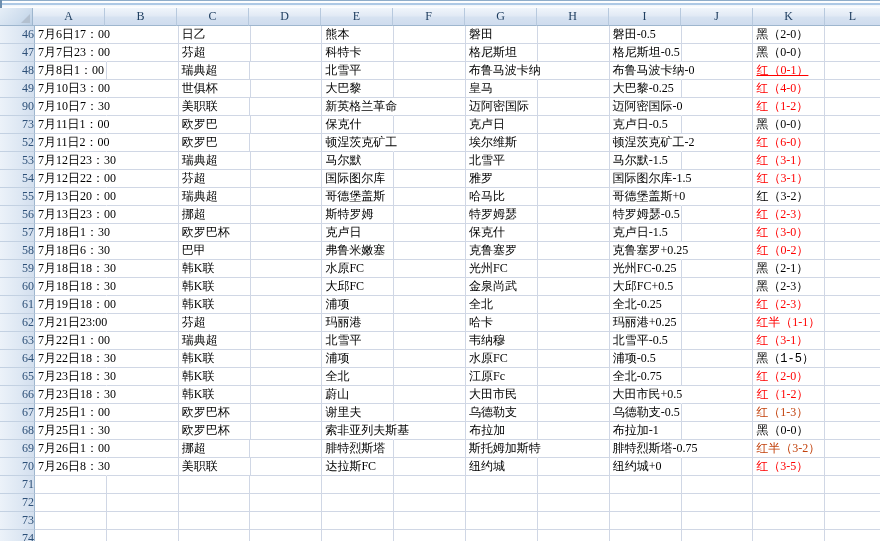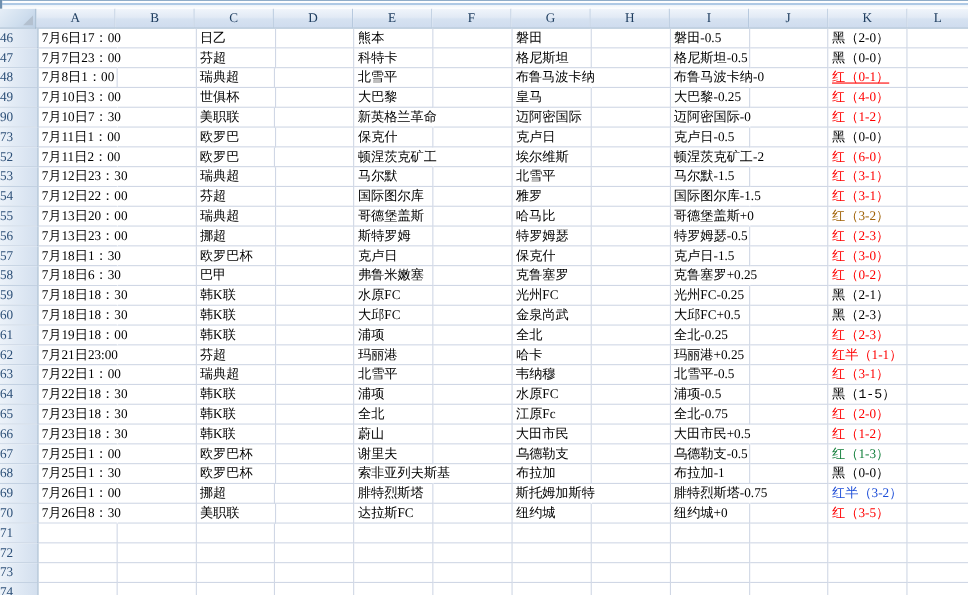--- a/index.html
+++ b/index.html
@@ -32,21 +32,21 @@
   .colhead{
     width:72px;box-sizing:border-box;text-align:center;line-height:17px;
     color:#1f3e60;
     background:linear-gradient(to bottom,#f0f5fb 0%,#e2eaf5 45%,#d6e2f1 55%,#cfdcee 100%);
     border-right:1px solid #b7c9de;border-bottom:1px solid #9eb6ce;
     overflow:hidden;
   }
   .colhead.last{width:55px;border-right:none;}
   .row{display:flex;height:18px;}
   .rowhead{
-    width:35px;box-sizing:border-box;text-align:left;line-height:17px;
+    width:35px;box-sizing:border-box;text-align:right;line-height:17px;
     color:#2d5078;
     background:linear-gradient(to right,#ecf2f9 0%,#dde7f3 60%,#d3dfee 100%);
     border-right:1px solid #9eb6ce;border-bottom:1px solid #c3d1e2;
   }
   .cell{
     width:72px;box-sizing:border-box;padding-left:3px;line-height:17px;
     border-right:1px solid #d0d7e5;border-bottom:1px solid #d0d7e5;
     white-space:nowrap;overflow:hidden;color:#000;
   }
   .cell.colL{width:55px;border-right:none;}
@@ -218,21 +218,21 @@
         <div class="cell spill"><span>7月13日20：00</span></div>
         <div class="cell"><span></span></div>
         <div class="cell"><span>瑞典超</span></div>
         <div class="cell"><span></span></div>
         <div class="cell"><span>哥德堡盖斯</span></div>
         <div class="cell"><span></span></div>
         <div class="cell"><span>哈马比</span></div>
         <div class="cell"><span></span></div>
         <div class="cell spill"><span>哥德堡盖斯+0</span></div>
         <div class="cell"><span></span></div>
-        <div class="cell"><span style="color: #a16207;">红（3-2）</span></div>
+        <div class="cell"><span style="color: #000000;">红（3-2）</span></div>
         <div class="cell colL"><span></span></div>
       </div>
       <div class="row">
         <div class="rowhead">56</div>
         <div class="cell spill"><span>7月13日23：00</span></div>
         <div class="cell"><span></span></div>
         <div class="cell"><span>挪超</span></div>
         <div class="cell"><span></span></div>
         <div class="cell"><span>斯特罗姆</span></div>
         <div class="cell"><span></span></div>
@@ -398,21 +398,21 @@
         <div class="cell spill"><span>7月25日1：00</span></div>
         <div class="cell"><span></span></div>
         <div class="cell"><span>欧罗巴杯</span></div>
         <div class="cell"><span></span></div>
         <div class="cell"><span>谢里夫</span></div>
         <div class="cell"><span></span></div>
         <div class="cell"><span>乌德勒支</span></div>
         <div class="cell"><span></span></div>
         <div class="cell"><span>乌德勒支-0.5</span></div>
         <div class="cell"><span></span></div>
-        <div class="cell"><span style="color: #15803d;">红（1-3）</span></div>
+        <div class="cell"><span style="color: #c2410c;">红（1-3）</span></div>
         <div class="cell colL"><span></span></div>
       </div>
       <div class="row">
         <div class="rowhead">68</div>
         <div class="cell spill"><span>7月25日1：30</span></div>
         <div class="cell"><span></span></div>
         <div class="cell"><span>欧罗巴杯</span></div>
         <div class="cell"><span></span></div>
         <div class="cell spill"><span>索非亚列夫斯基</span></div>
         <div class="cell"><span></span></div>
@@ -428,21 +428,21 @@
         <div class="cell spill"><span>7月26日1：00</span></div>
         <div class="cell"><span></span></div>
         <div class="cell"><span>挪超</span></div>
         <div class="cell"><span></span></div>
         <div class="cell"><span>腓特烈斯塔</span></div>
         <div class="cell"><span></span></div>
         <div class="cell spill"><span>斯托姆加斯特</span></div>
         <div class="cell"><span></span></div>
         <div class="cell spill"><span>腓特烈斯塔-0.75</span></div>
         <div class="cell"><span></span></div>
-        <div class="cell"><span style="color: #1d4ed8;">红半（3-2）</span></div>
+        <div class="cell"><span style="color: #c2410c;">红半（3-2）</span></div>
         <div class="cell colL"><span></span></div>
       </div>
       <div class="row">
         <div class="rowhead">70</div>
         <div class="cell spill"><span>7月26日8：30</span></div>
         <div class="cell"><span></span></div>
         <div class="cell"><span>美职联</span></div>
         <div class="cell"><span></span></div>
         <div class="cell"><span>达拉斯FC</span></div>
         <div class="cell"><span></span></div>

